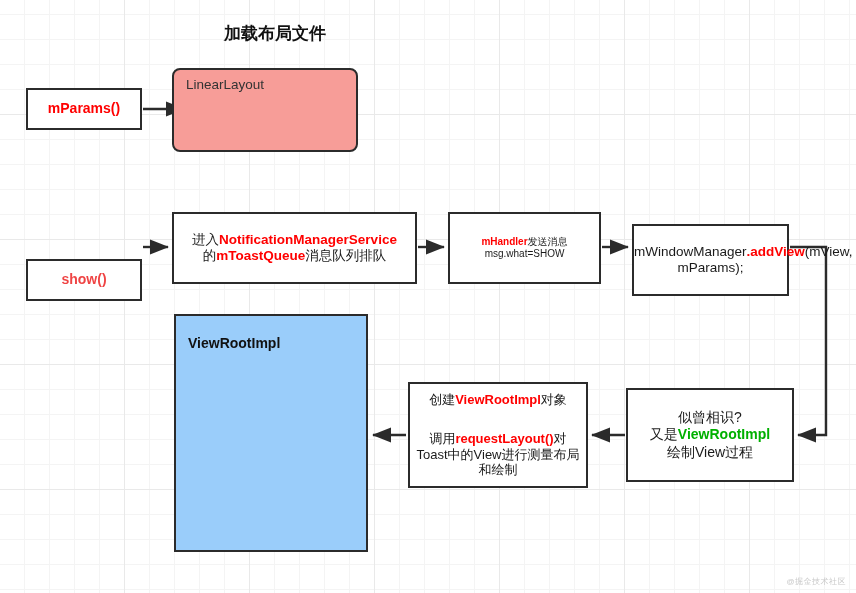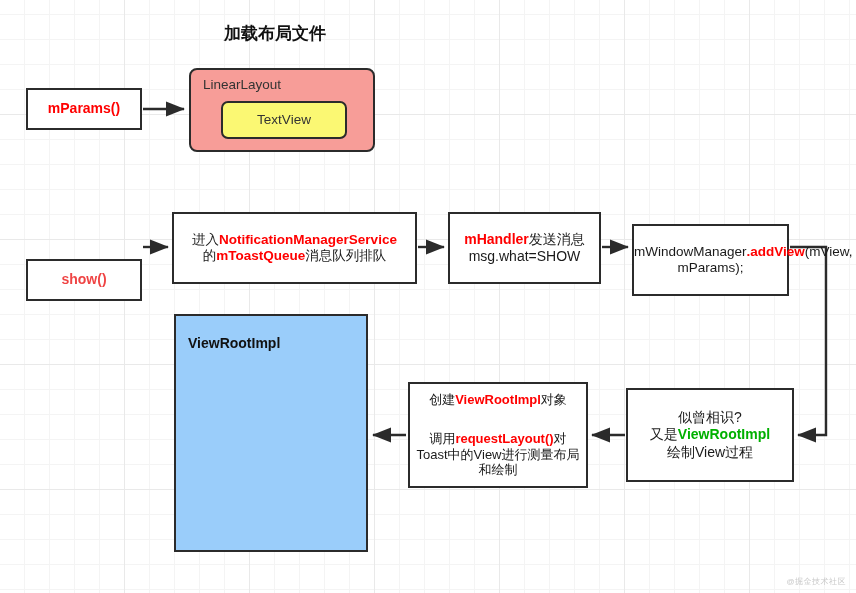--- a/index.html
+++ b/index.html
@@ -58,21 +58,21 @@
     color: #111111;
     line-height: 1.45;
   }
 
   #make-text-node {
     left: 26px; top: 88px; width: 116px; height: 42px;
     font-size: 14px; font-weight: bold; color: #ff0000;
   }
 
   #linear-layout-node {
-    left: 189px; top: 68px; width: 186px; height: 84px;
+    left: 172px; top: 68px; width: 186px; height: 84px;
     background: #f79d98;
     border-radius: 8px;
     display: block;
     padding: 0;
   }
   #linear-layout-label {
     position: absolute;
     left: 12px; top: 7px;
     font-size: 13.5px;
     color: #333333;
@@ -92,21 +92,21 @@
     left: 26px; top: 226px; width: 116px; height: 42px;
     font-size: 14px; font-weight: bold; color: #ef4444; margin-top: 33px;
   }
 
   #nms-node {
     left: 172px; top: 212px; width: 245px; height: 72px;
     font-size: 13.5px;
   }
   #handler-node {
     left: 448px; top: 212px; width: 153px; height: 72px;
-    font-size: 14px;
+    font-size: 10px;
   }
   #window-manager-node {
     left: 632px; top: 212px; width: 157px; height: 72px;
     font-size: 13.5px;
     margin-top: 12px;
   }
 
   #viewrootimpl-node {
     left: 174px; top: 314px; width: 194px; height: 238px;
     background: #9acdfa;
@@ -189,23 +189,20 @@
   <div id="title-label">
     <div>加载布局文件</div>
   </div>
 
   <div class="node" id="make-text-node">
     <span class="inner">mParams()</span>
   </div>
 
   <div class="node" id="linear-layout-node">
     <span id="linear-layout-label">LinearLayout</span>
-    <div id="text-view-node">
-      <span>TextView</span>
-    </div>
   </div>
 
   <div class="node" id="show-node">
     <span class="inner">show()</span>
   </div>
 
   <div class="node" id="nms-node">
     <span class="inner"><span>进入</span><span class="rt">NotificationManagerService</span><br><span>的</span><span class="rt">mToastQueue</span><span>消息队列排队</span></span>
   </div>
 

